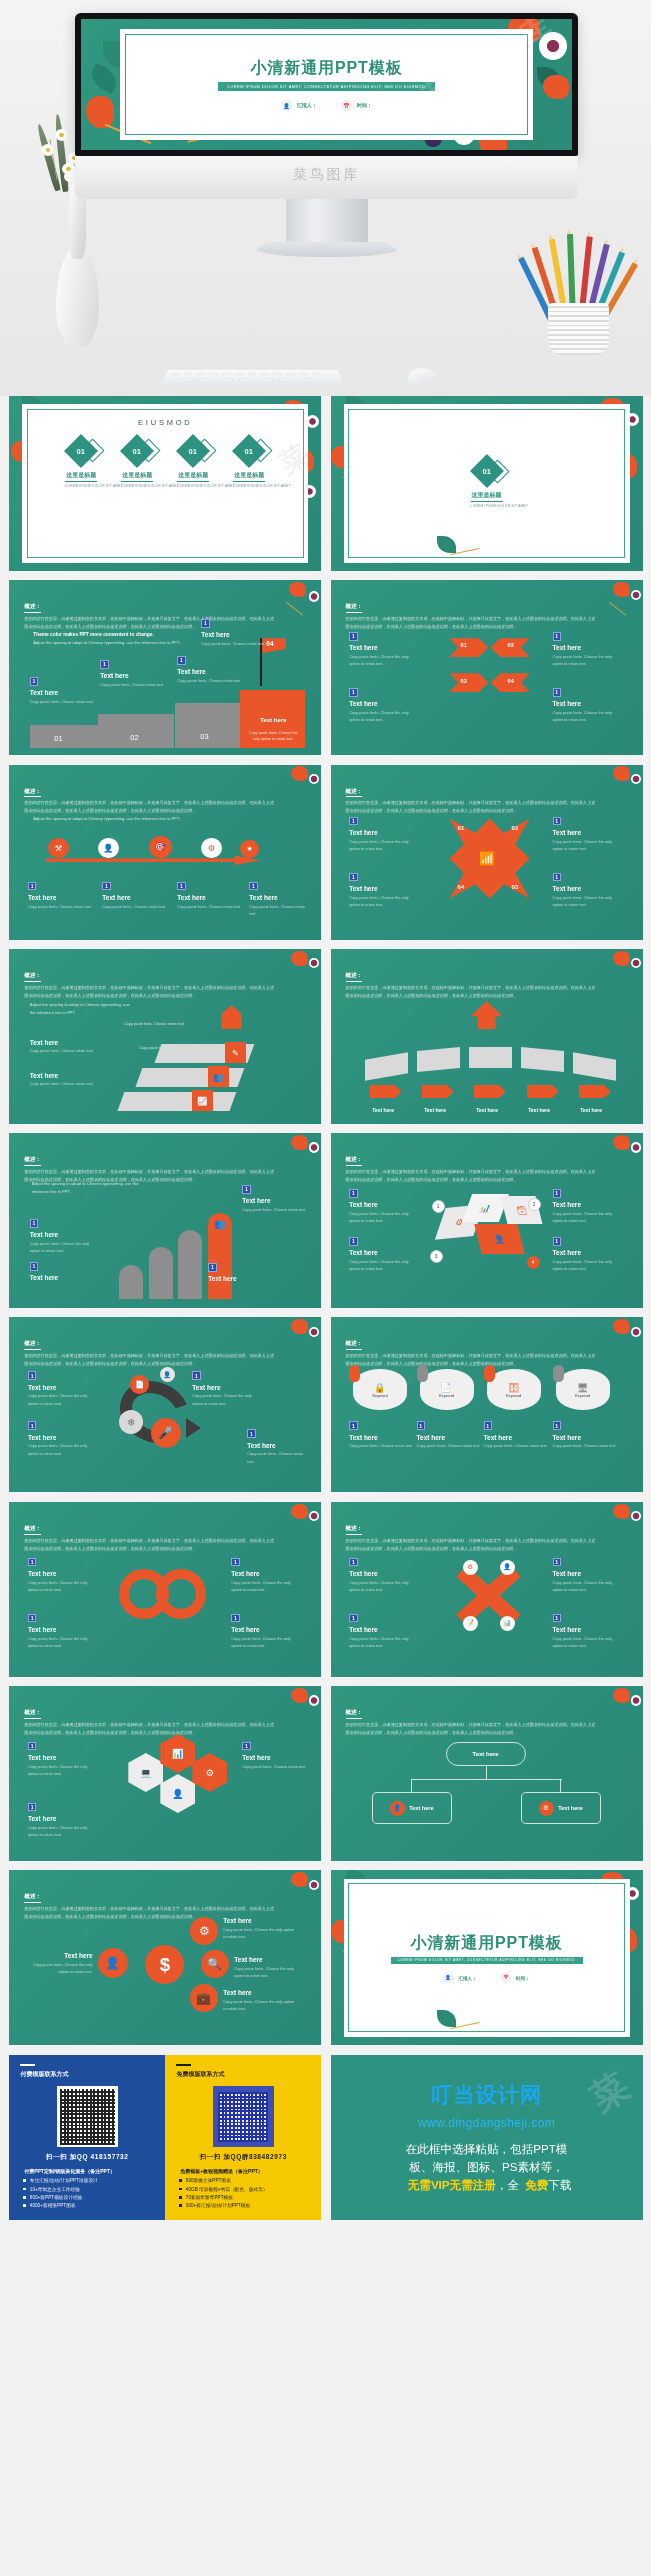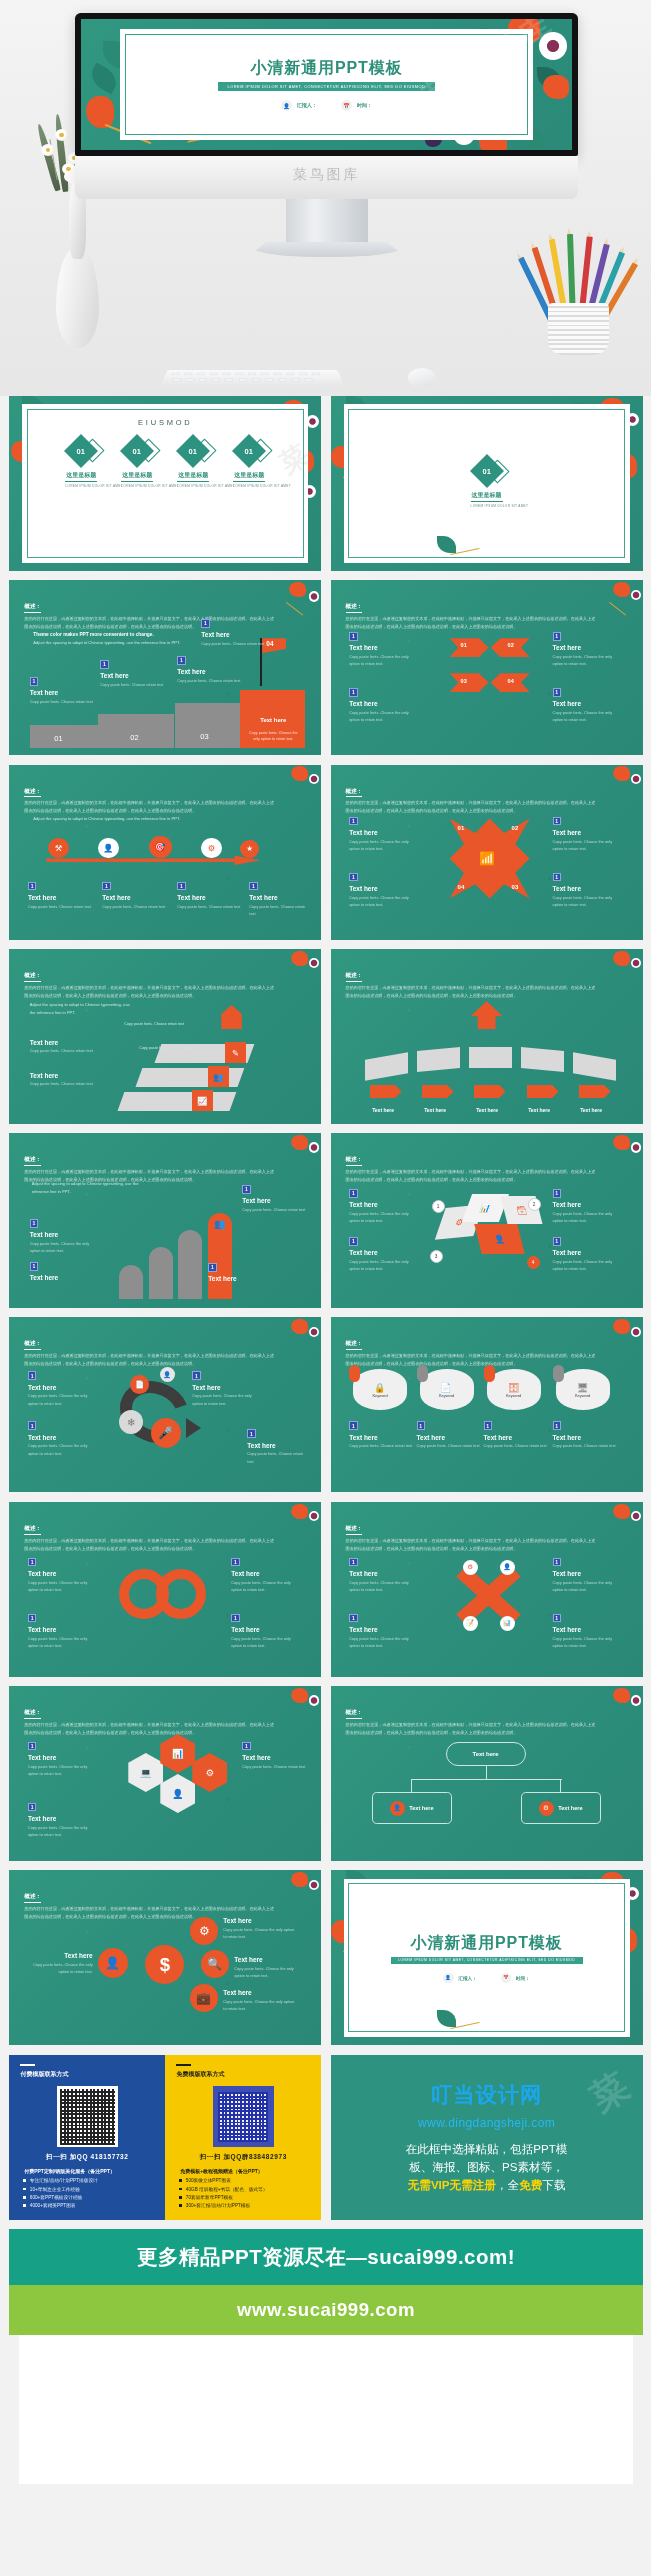--- a/index.html
+++ b/index.html
@@ -176,21 +176,21 @@
   .qr-blue .qr-li { color:#eaf0fa; } .qr-gold .qr-li { color:#222; }
   .qr-li::before { content:""; position:absolute; left:-6.5px; top:1.9px; width:2.8px; height:2.8px; }
   .qr-blue .qr-li::before { background:#fff; } .qr-gold .qr-li::before { background:#1c1c1c; }
 
   .promo { width:312px; flex:0 0 312px; background:#2e9281; position:relative;
     display:flex; flex-direction:column; align-items:center; justify-content:center;
     padding:13px 15px; text-align:center; }
   .promo-title { font-size:21.4px; font-weight:bold; color:#1aa7ef; letter-spacing:0.9px; }
   .promo-url { font-size:12px; color:#29b6f6; margin-top:6.5px; letter-spacing:0.4px; }
   .promo-body { font-size:11.6px; color:#ffffff; line-height:1.55; margin-top:10.2px; }
-  .promo-body .hl { color:#ffd400; font-weight:bold; }
+  .promo-body .hl { color:#ffd400; font-weight:bold;margin-left:6px; }
 
   
   .bandwrap { padding:0 9.3px; }
   .band-teal { background:#16a085; color:#fff; text-align:center;
     font-size:20.5px; font-weight:bold; padding:14px 0; letter-spacing:0.5px; }
   .band-green { background:#8dc63f; color:#fff; text-align:center;
     font-size:18.6px; font-weight:bold; padding:14px 0; letter-spacing:0.5px; }
   .tailspace { height:149px; background:#ffffff; margin:0 9.3px; }
 
   
@@ -1069,20 +1069,15 @@
         <div>在此框中选择粘贴，包括PPT模</div>
         <div>板、海报、图标、PS素材等，</div>
         <div>
           <span class="hl">无需VIP无需注册</span><span>，全</span><span class="hl">免费</span><span>下载</span>
         </div>
       </div>
       <div class="wm" style="right:9.3px;top:11.2px;font-size:37px;">菜</div>
     </div>
   </div>
 
-  <div class="bandwrap">
-    <div class="band-teal">更多精品PPT资源尽在—sucai999.com!</div>
-    <div class="band-green">www.sucai999.com</div>
-    <div class="tailspace"></div>
-  </div>
 
 </div>
 
 
 </body></html>

